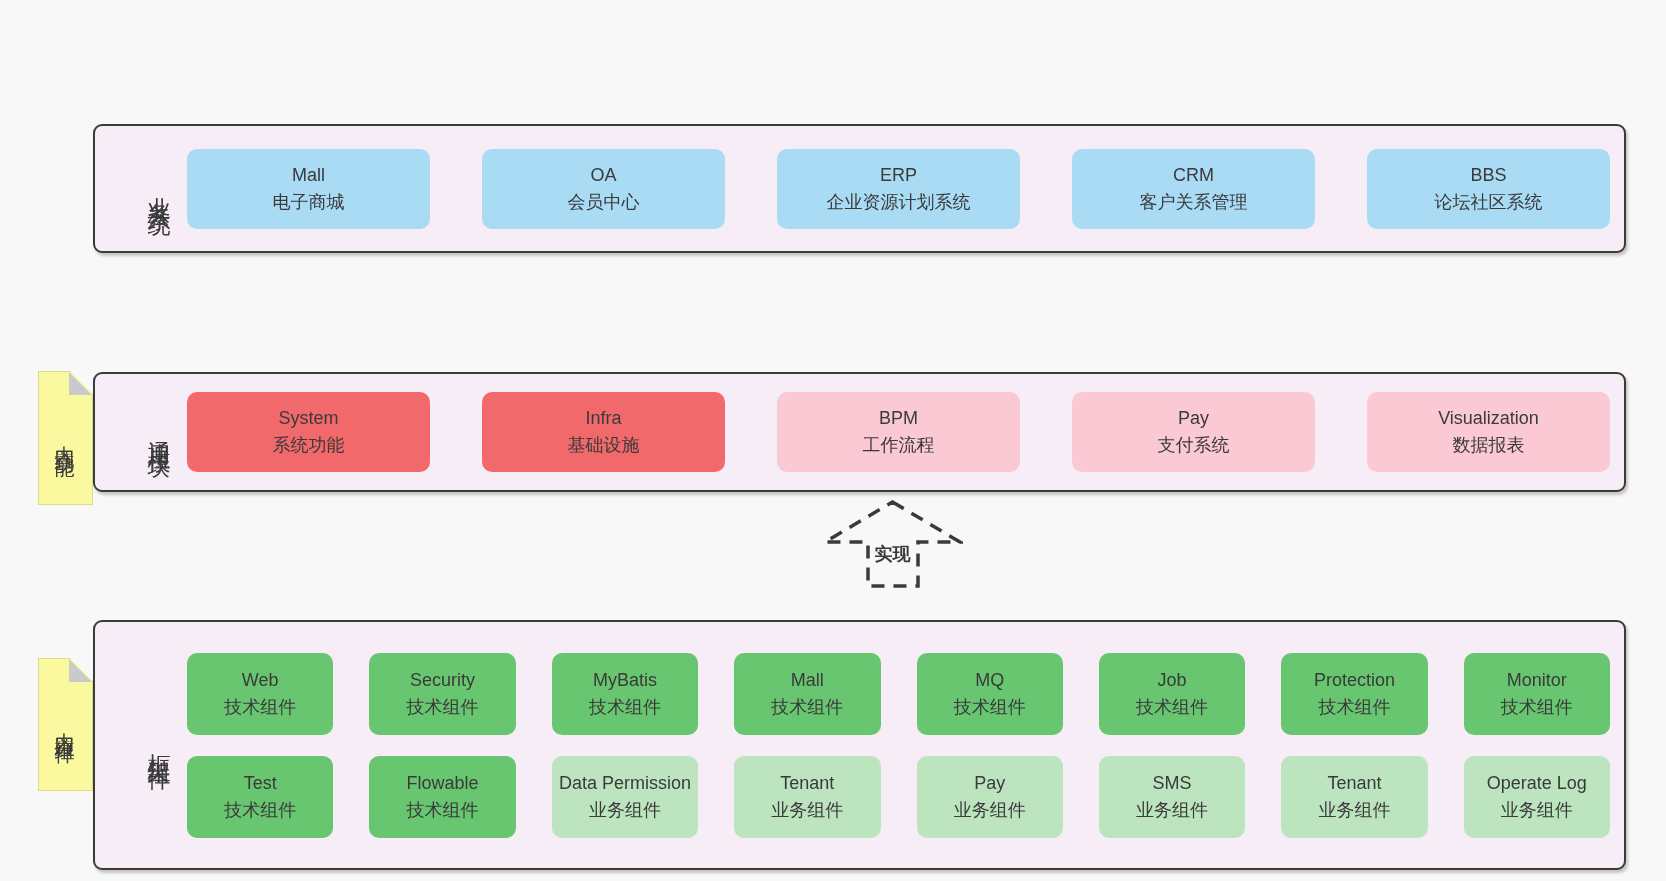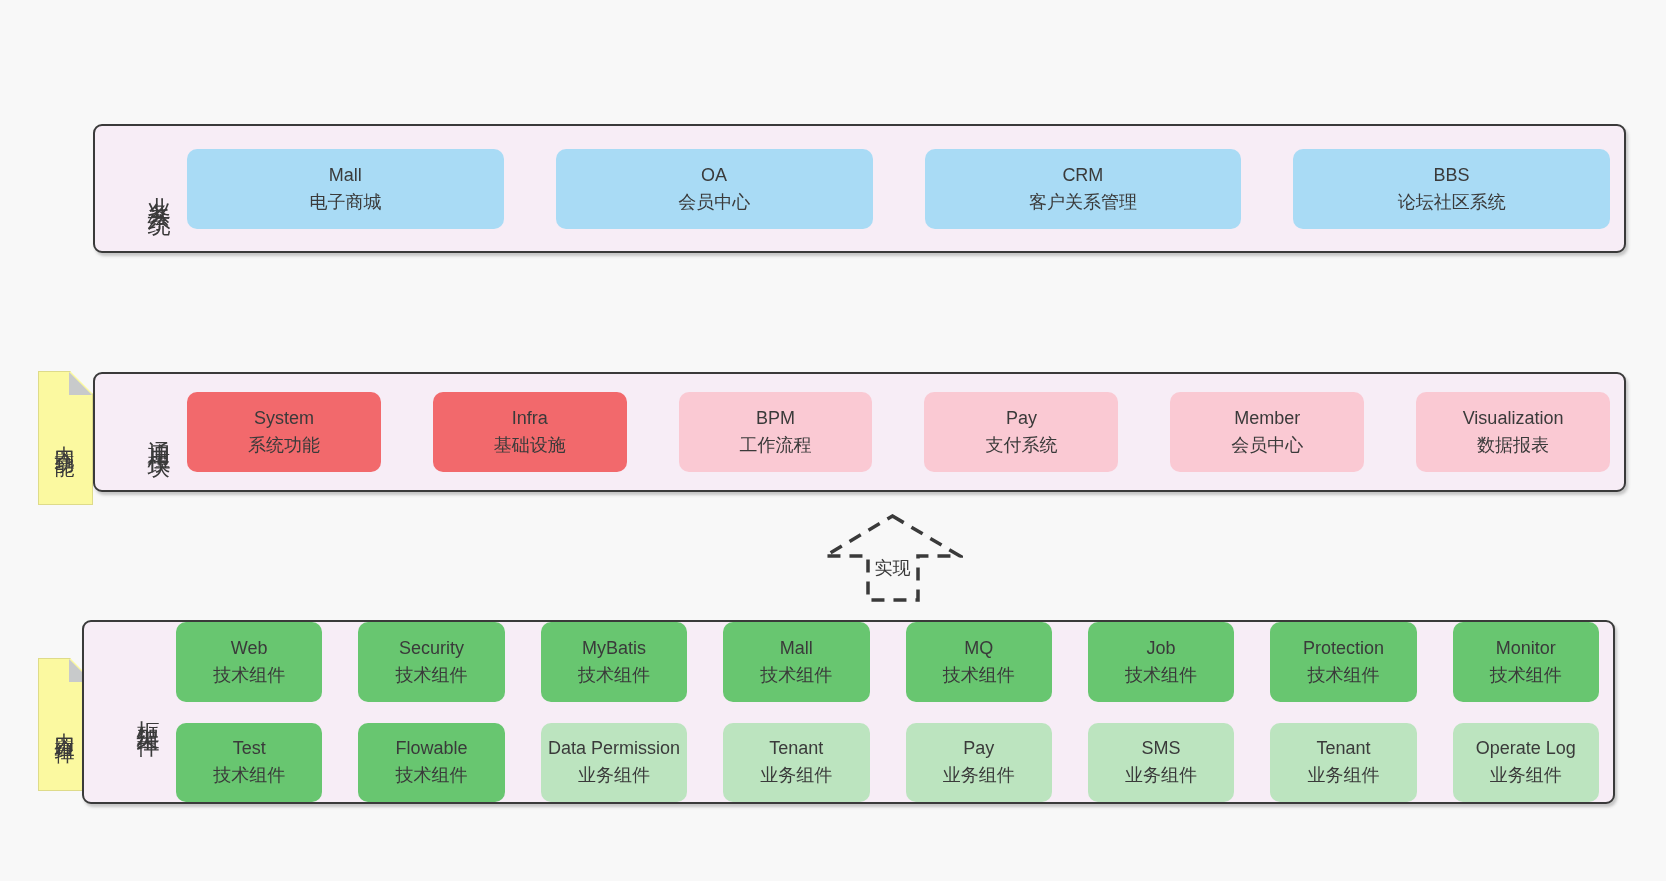--- a/index.html
+++ b/index.html
@@ -46,23 +46,23 @@
        clip-path:polygon(0 0, calc(100% - 23px) 0, 100% 23px, 100% 100%, 0 100%);
        display:flex;align-items:center;justify-content:center;}
   .sticky::after{content:"";position:absolute;top:0;right:0;width:23px;height:23px;
        background:var(--sticky-fold);clip-path:polygon(0 0,100% 100%,0 100%);}
   .sticky-text{writing-mode:vertical-rl;text-orientation:upright;font-size:20px;
        letter-spacing:4px;color:var(--text);}
 
   
   #band-business{left:93px;top:124px;width:1533px;height:129px;}
   #band-common{left:93px;top:372px;width:1533px;height:120px;}
-  #band-framework{left:82px;top:620px;width:1533px;height:184px;}
+  #band-framework{left:93px;top:620px;width:1533px;height:250px;}
   #arrow-build{left:807px;top:270px;}
-  #arrow-implement{left:822px;top:514px;}
+  #arrow-implement{left:822px;top:500px;font-weight:bold;}
   #sticky-features{left:38px;top:371px;width:55px;height:134px;}
   #sticky-components{left:38px;top:658px;width:55px;height:133px;}
 </style>
 </head>
 <body>
 
 <div class="canvas">
 
   <div class="sticky" id="sticky-features">
     <span class="sticky-text">内置功能</span>
@@ -78,20 +78,24 @@
   <div class="box v-blue">
     <div class="box-title">Mall</div>
     <div class="box-sub">电子商城</div>
   </div>
 
   <div class="box v-blue">
     <div class="box-title">OA</div>
     <div class="box-sub">会员中心</div>
   </div>
 
+  <div class="box v-blue">
+    <div class="box-title">ERP</div>
+    <div class="box-sub">企业资源计划系统</div>
+  </div>
 
   <div class="box v-blue">
     <div class="box-title">CRM</div>
     <div class="box-sub">客户关系管理</div>
   </div>
 
 
   <div class="box v-blue">
     <div class="box-title">BBS</div>
     <div class="box-sub">论坛社区系统</div>
@@ -118,24 +122,20 @@
   <div class="box v-pink">
     <div class="box-title">BPM</div>
     <div class="box-sub">工作流程</div>
   </div>
 
   <div class="box v-pink">
     <div class="box-title">Pay</div>
     <div class="box-sub">支付系统</div>
   </div>
 
-  <div class="box v-pink">
-    <div class="box-title">Member</div>
-    <div class="box-sub">会员中心</div>
-  </div>
 
   <div class="box v-pink">
     <div class="box-title">Visualization</div>
     <div class="box-sub">数据报表</div>
   </div>
 </div>
     </div>
   </section>
 
   <div class="arrow" id="arrow-implement">

